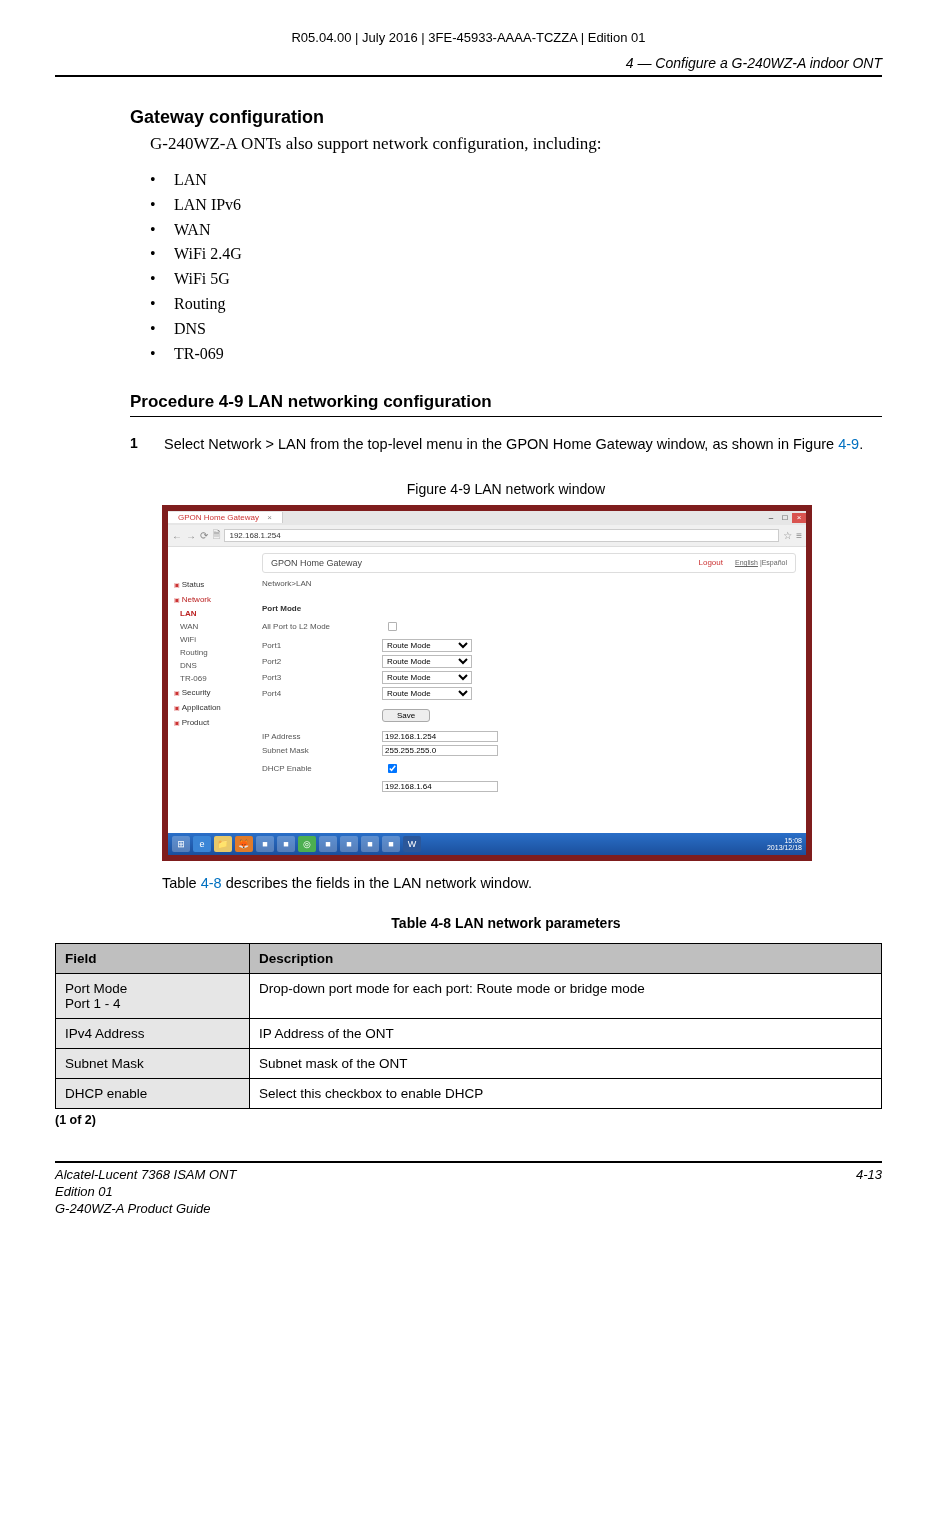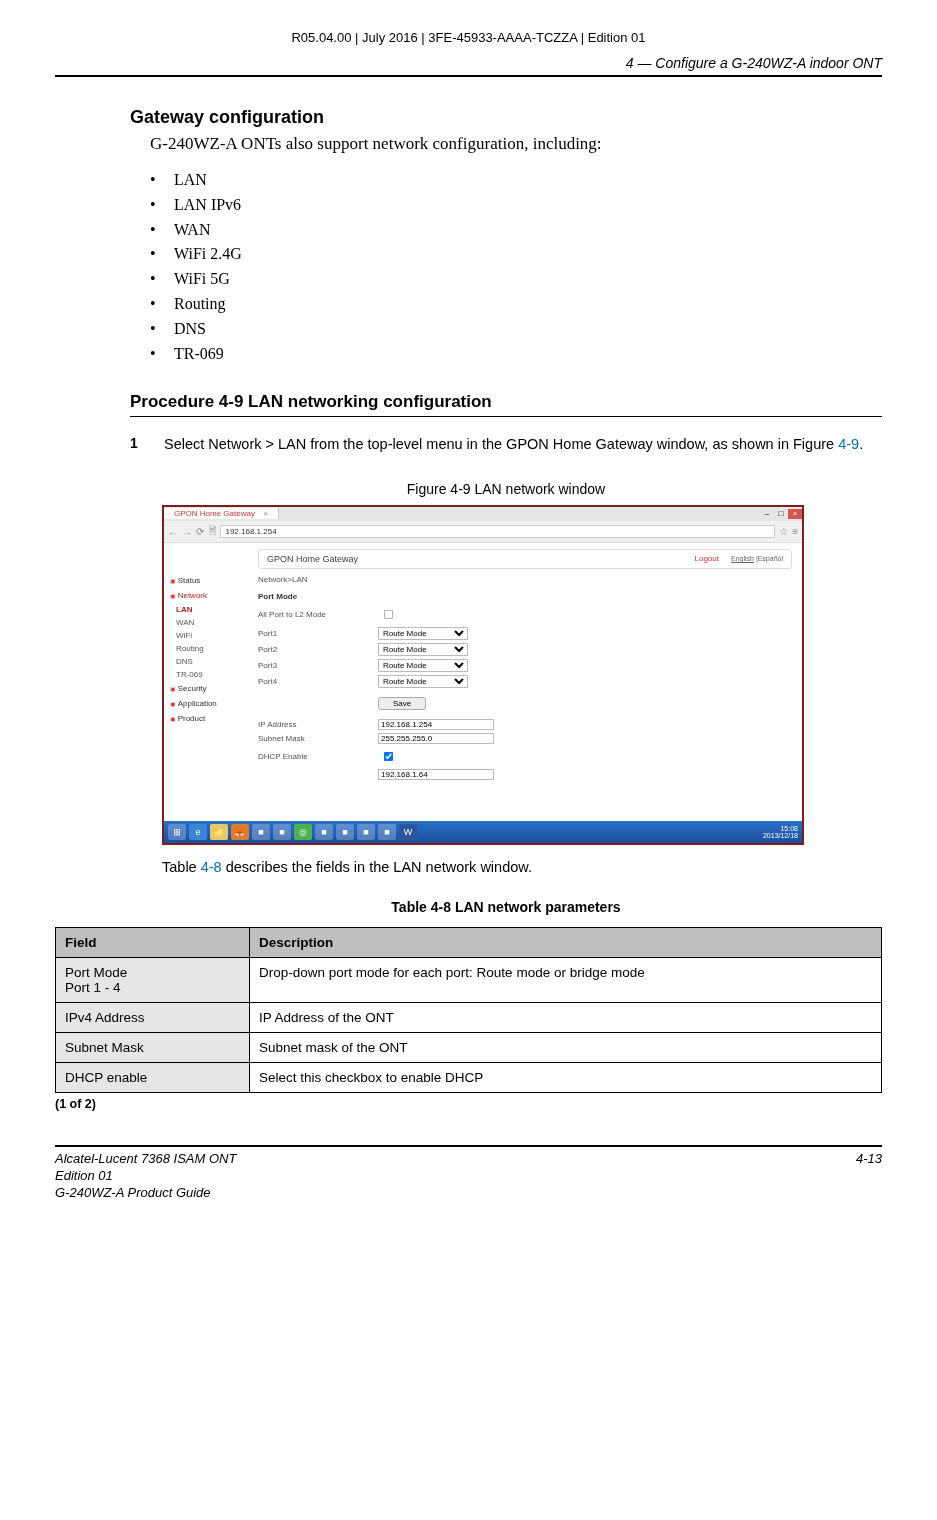--- a/index.html
+++ b/index.html
@@ -84,21 +84,21 @@
     text-align: center;
     font-weight: normal;
     font-size: 14px;
     margin: 26px 0 8px 0;
   }
   
   .screenshot-wrap {
     margin-left: 32px;
   }
   .browser {
-    border: 2px solid #7f1d1d;
+    border: 6px solid #7f1d1d;
     width: 638px;
     background: #c4b5fd;
     font-size: 9px;
     font-family: Arial, sans-serif;
   }
   .browser-tabs {
     background: #e6e6e6;
     display: flex;
     align-items: center;
     height: 14px;
@@ -165,21 +165,21 @@
     align-items: center;
     border: 1px solid #ddd;
     padding: 4px 8px;
     margin-bottom: 6px;
     border-radius: 3px;
   }
   .app-title { font-size: 9px; color: #444; }
   .logout { margin-left: auto; color: #c33; font-size: 8px; margin-right: 12px; }
   .lang { font-size: 7px; color: #666; }
   .lang .sel { text-decoration: underline; }
-  .breadcrumb { font-size: 8px; color: #555; margin: 2px 0 8px 0; }
+  .breadcrumb { font-size: 8px; color: #555; margin: 2px 0 16px 0; }
   .form-row { display: flex; align-items: center; font-size: 8px; color: #555; margin: 3px 0; }
   .form-row .lbl { width: 120px; }
   .form-row .ctrl { }
   .form-row input[type="text"] {
     border: 1px solid #bbb;
     font-size: 8px;
     padding: 0px 2px;
     width: 110px;
     background: #fff;
   }

